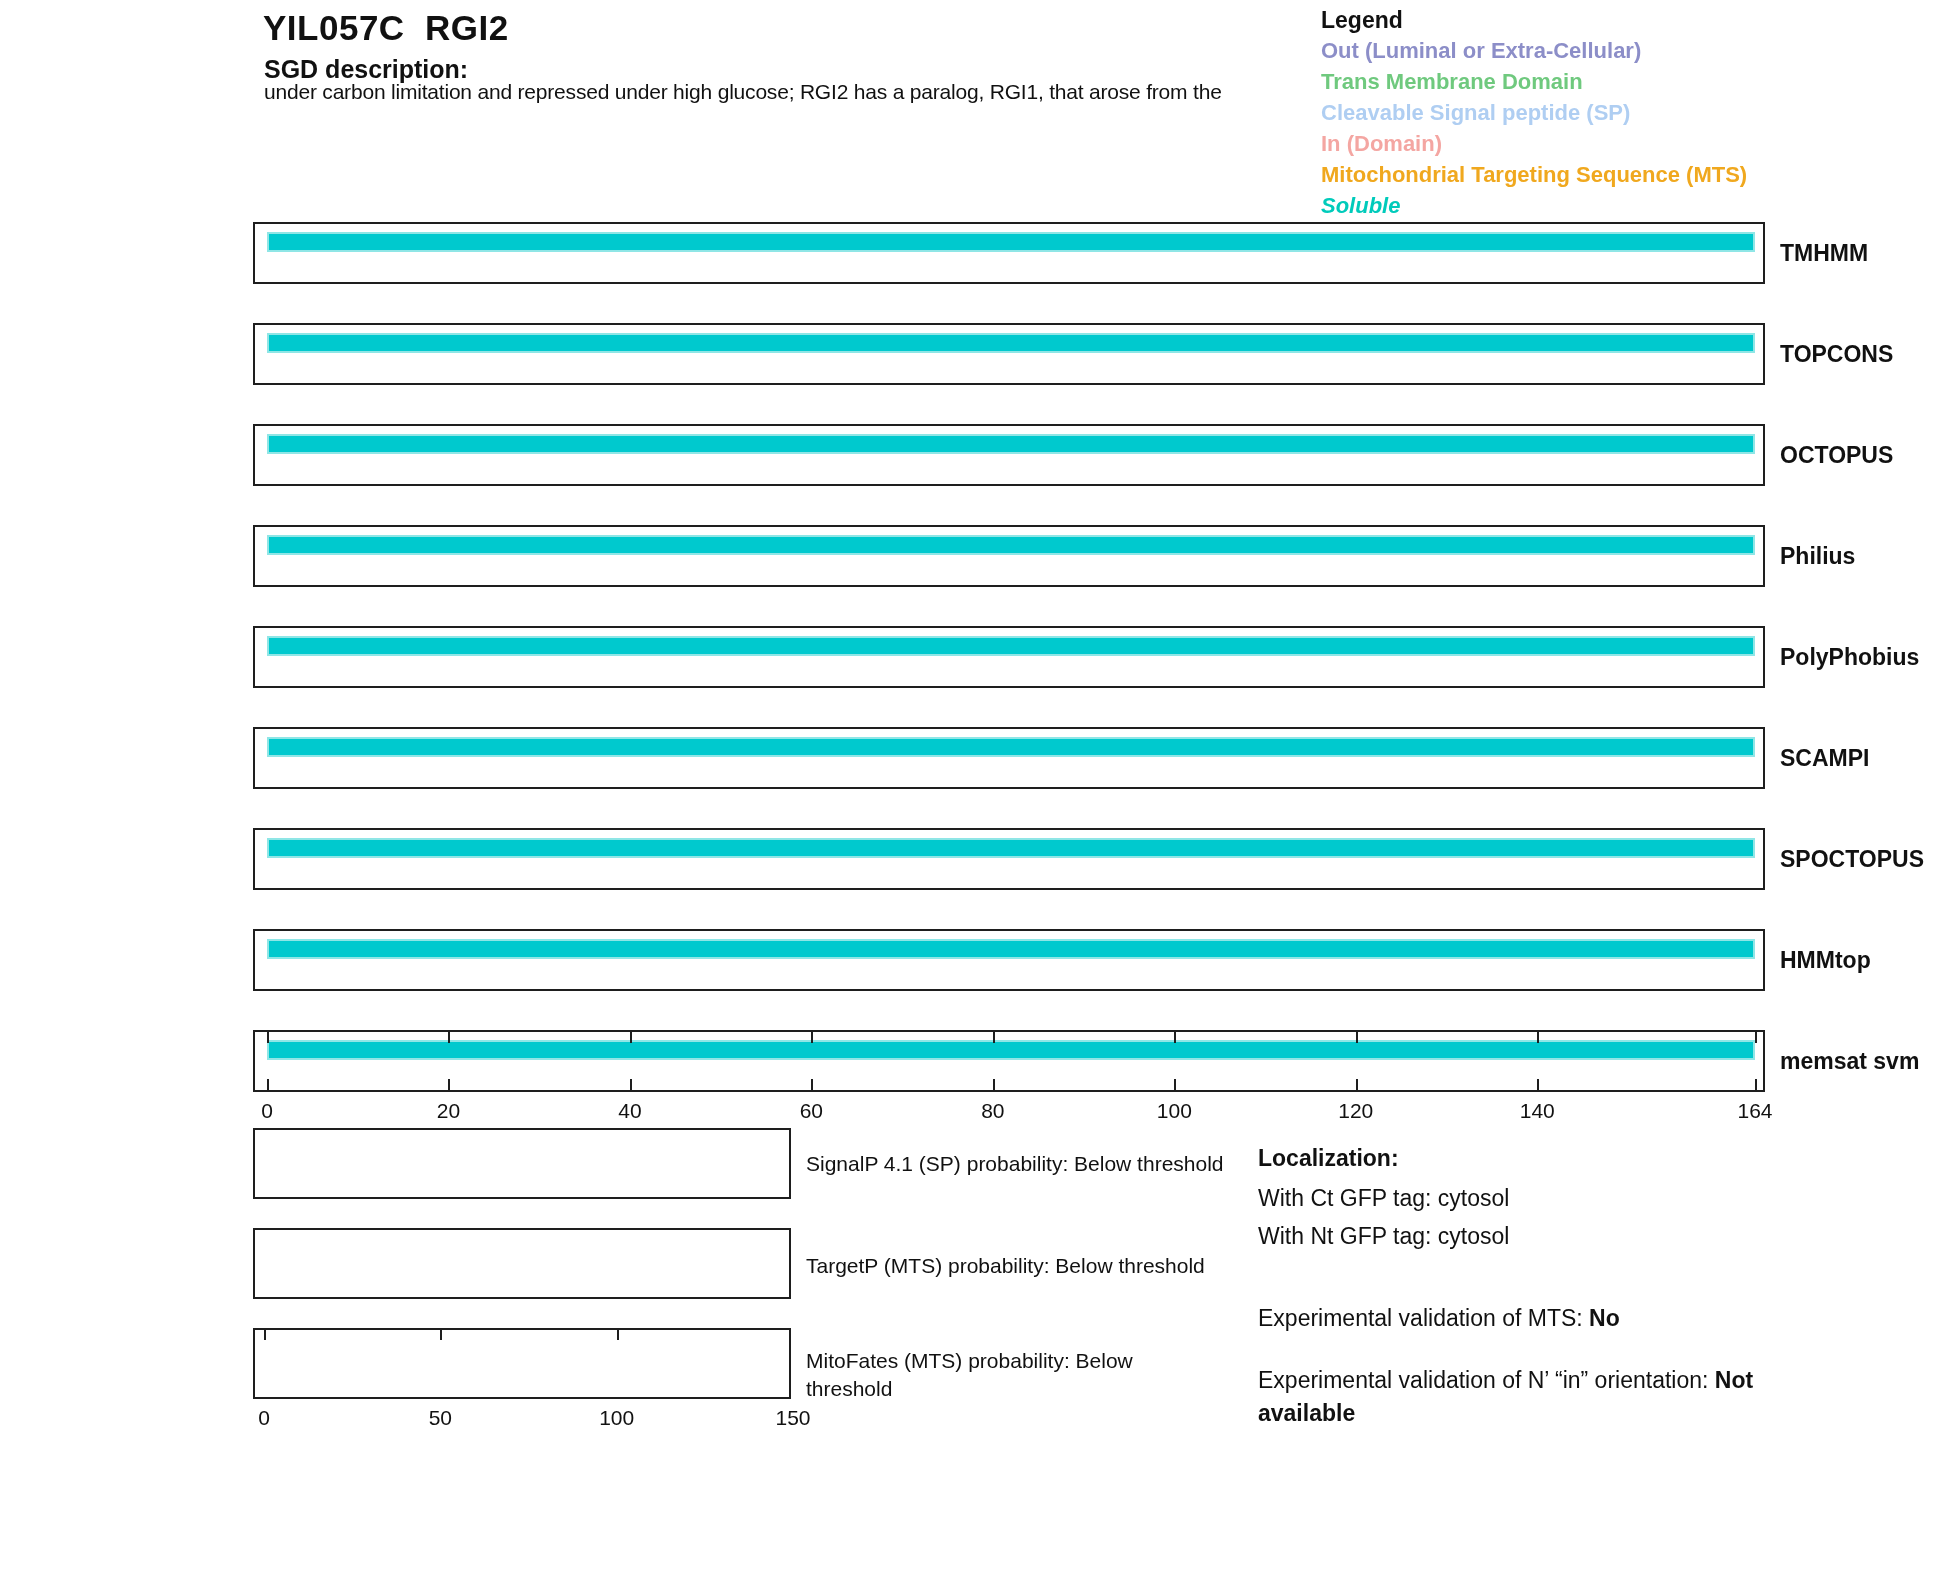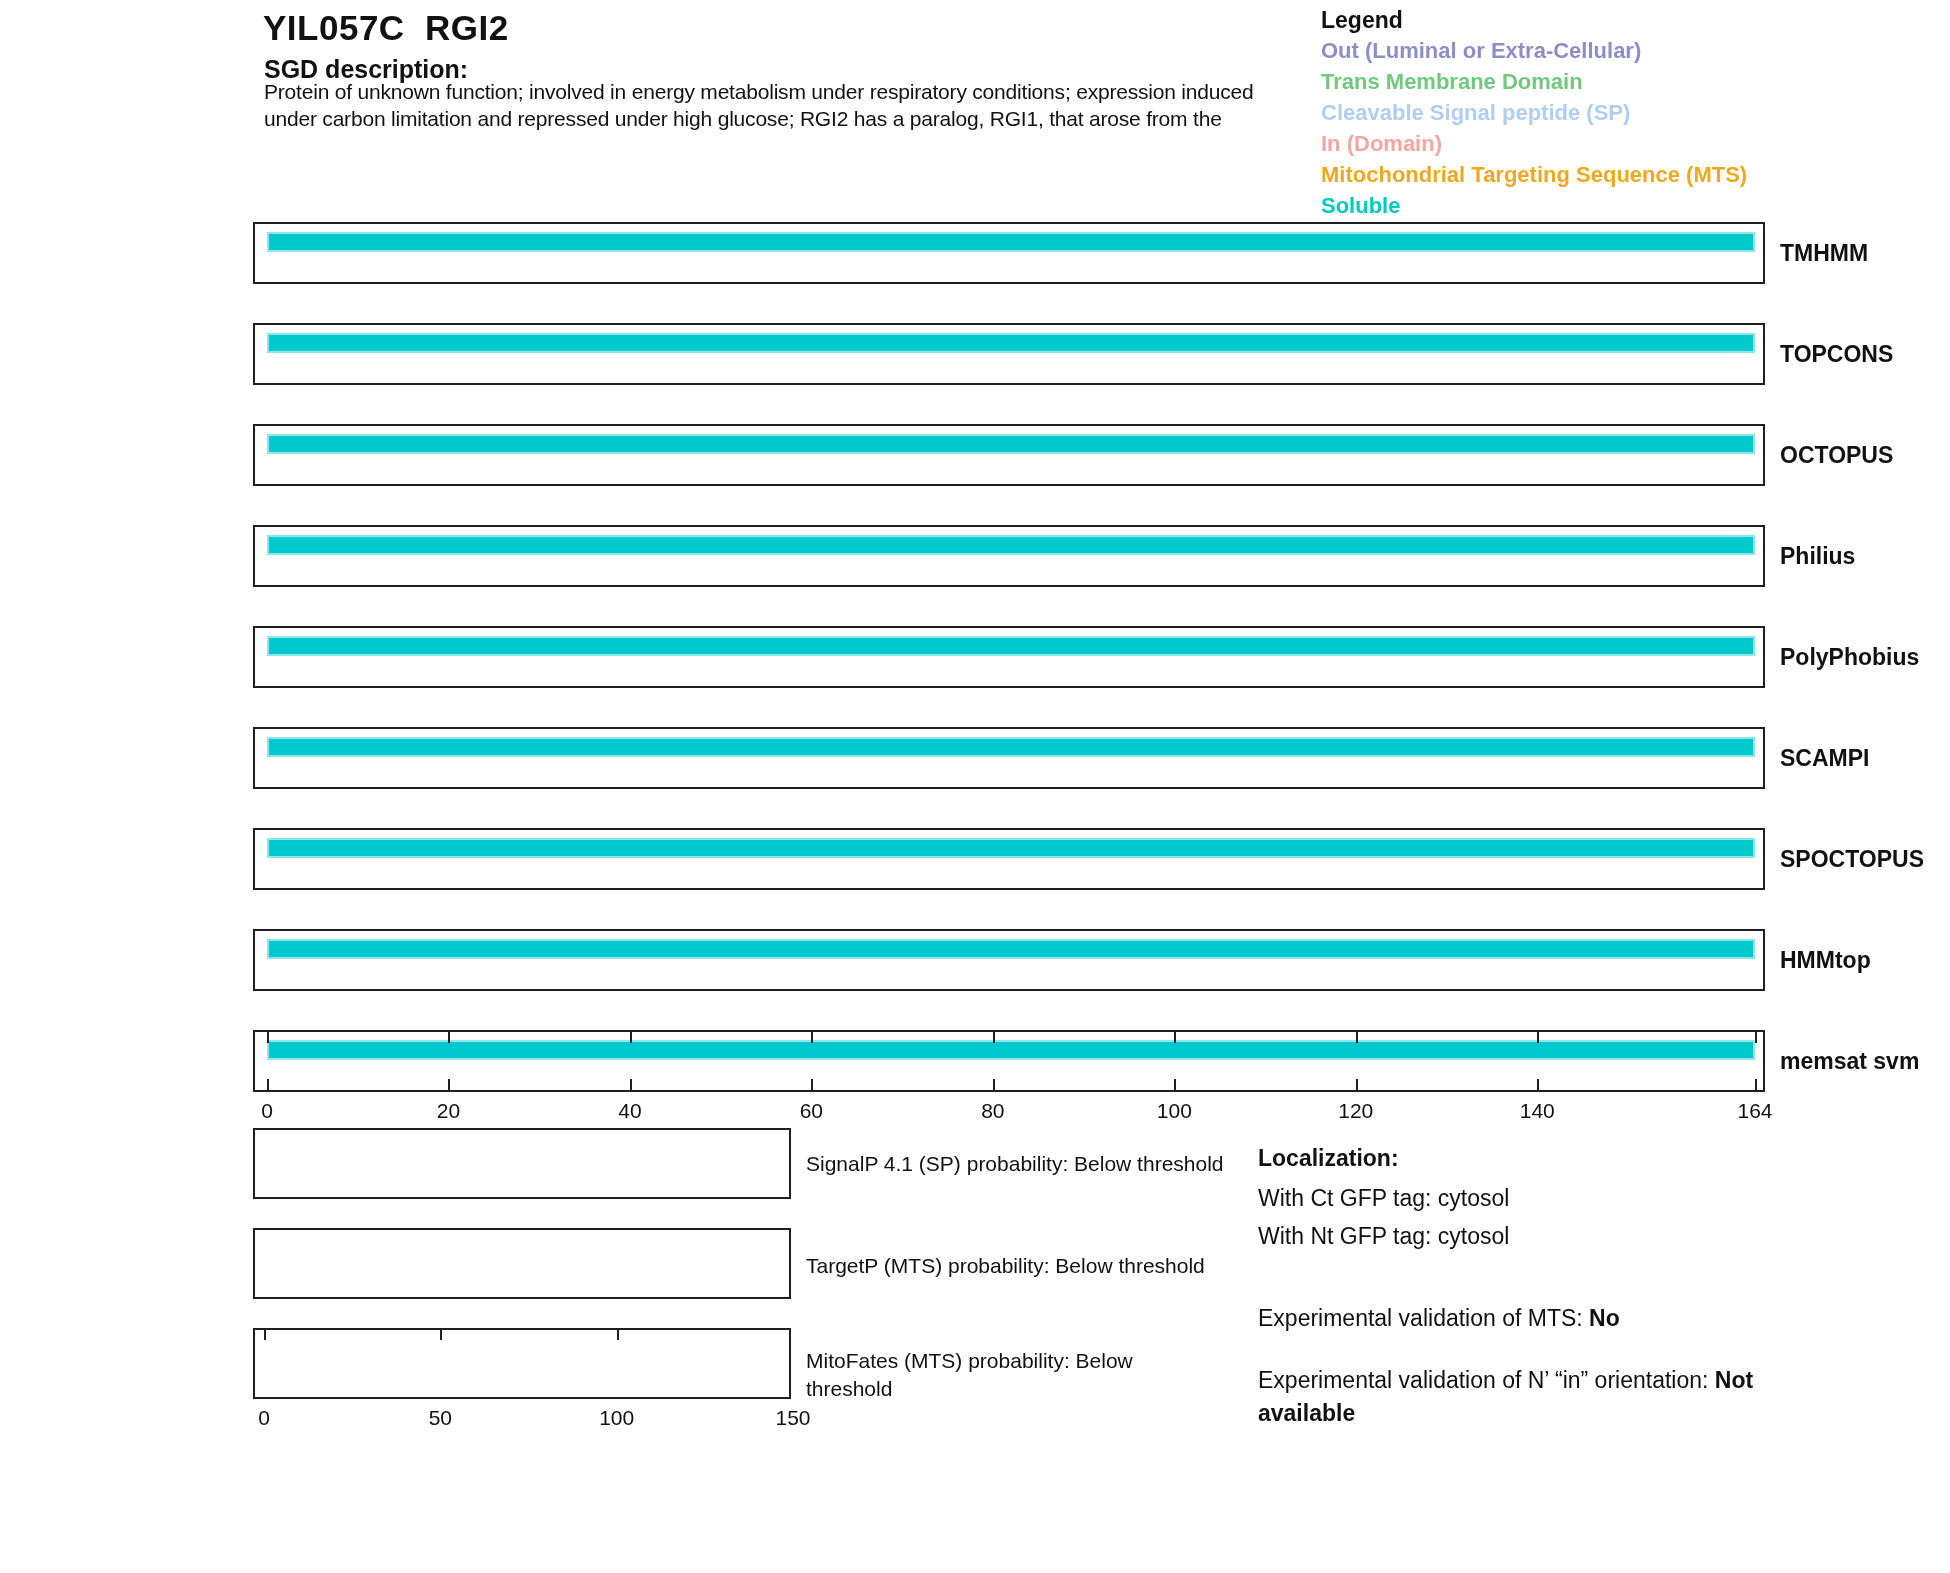--- a/index.html
+++ b/index.html
@@ -43,32 +43,31 @@
   .bold { font-weight: bold; }
 </style>
 </head>
 <body>
 
 <div id="canvas">
 
   <div class="abs page-title" style="left:263px; top:8px;">YIL057C  RGI2</div>
   <div class="abs sgd-label" style="left:264px; top:55px;">SGD description:</div>
   <div class="abs" style="left:264px; top:78px;">
-    <div class="desc-line">Protein of unknown function; involved in energy metabolism under respiratory conditions; expression induced</div>
     <div class="desc-line">under carbon limitation and repressed under high glucose; RGI2 has a paralog, RGI1, that arose from the</div>
   </div>
 
   <div>
     <div class="abs legend-title" style="left:1321px; top:7px;">Legend</div>
     <div class="abs legend-item" style="left: 1321px; top: 38px; color: rgb(140, 142, 200);">Out (Luminal or Extra-Cellular)</div>
     <div class="abs legend-item" style="left: 1321px; top: 69px; color: rgb(111, 201, 126);">Trans Membrane Domain</div>
     <div class="abs legend-item" style="left: 1321px; top: 100px; color: rgb(175, 206, 242);">Cleavable Signal peptide (SP)</div>
     <div class="abs legend-item" style="left: 1321px; top: 131px; color: rgb(244, 166, 162);">In (Domain)</div>
     <div class="abs legend-item" style="left: 1321px; top: 162px; color: rgb(240, 168, 30);">Mitochondrial Targeting Sequence (MTS)</div>
-    <div class="abs legend-item" style="left: 1321px; top: 193px; color: rgb(0, 203, 187);">Soluble</div>
+    <div class="abs legend-item" style="left: 1321px; top: 193px; color: rgb(0, 203, 187); font-style: italic;">Soluble</div>
   </div>
 
   <div id="tracks">
       <div class="abs plot-box" style="left: 253px; top: 222px; width: 1512px; height: 62px;"></div>
       <div class="abs soluble-bar" style="left: 267px; top: 232px; width: 1488px; height: 20px; background: rgb(0, 201, 206); border-color: rgb(143, 230, 230);"></div>
       <div class="abs track-label" style="left: 1780px; top: 240px;">TMHMM</div>
       <div class="abs plot-box" style="left: 253px; top: 323px; width: 1512px; height: 62px;"></div>
       <div class="abs soluble-bar" style="left: 267px; top: 333px; width: 1488px; height: 20px; background: rgb(0, 201, 206); border-color: rgb(143, 230, 230);"></div>
       <div class="abs track-label" style="left: 1780px; top: 341px;">TOPCONS</div>
       <div class="abs plot-box" style="left: 253px; top: 424px; width: 1512px; height: 62px;"></div>

